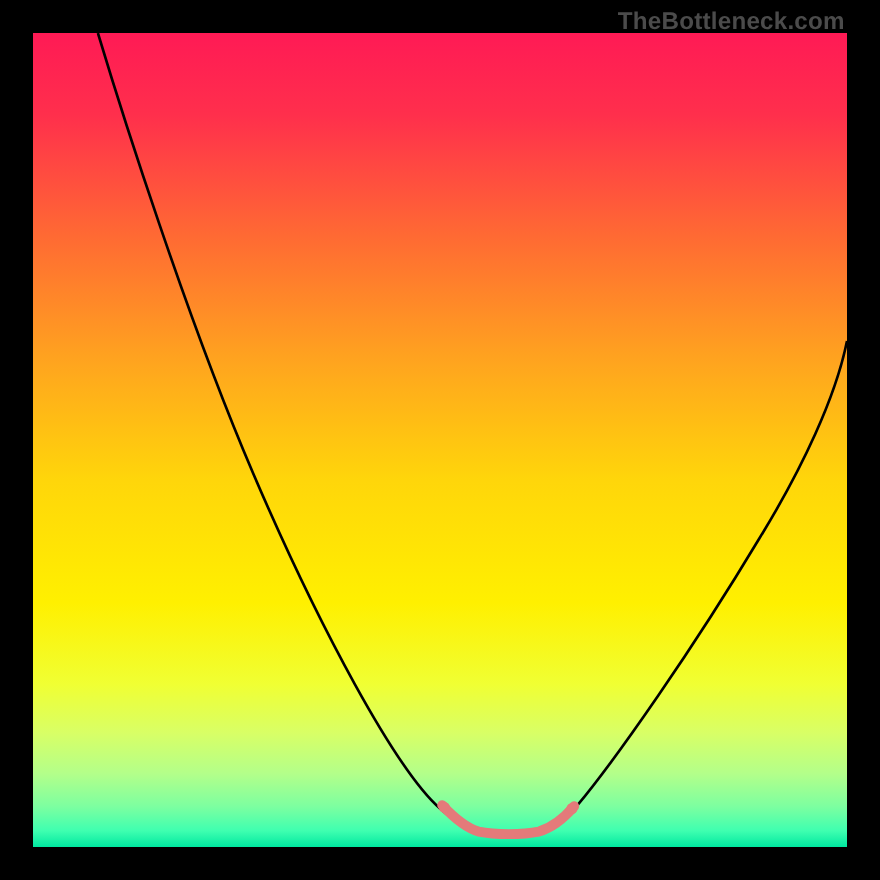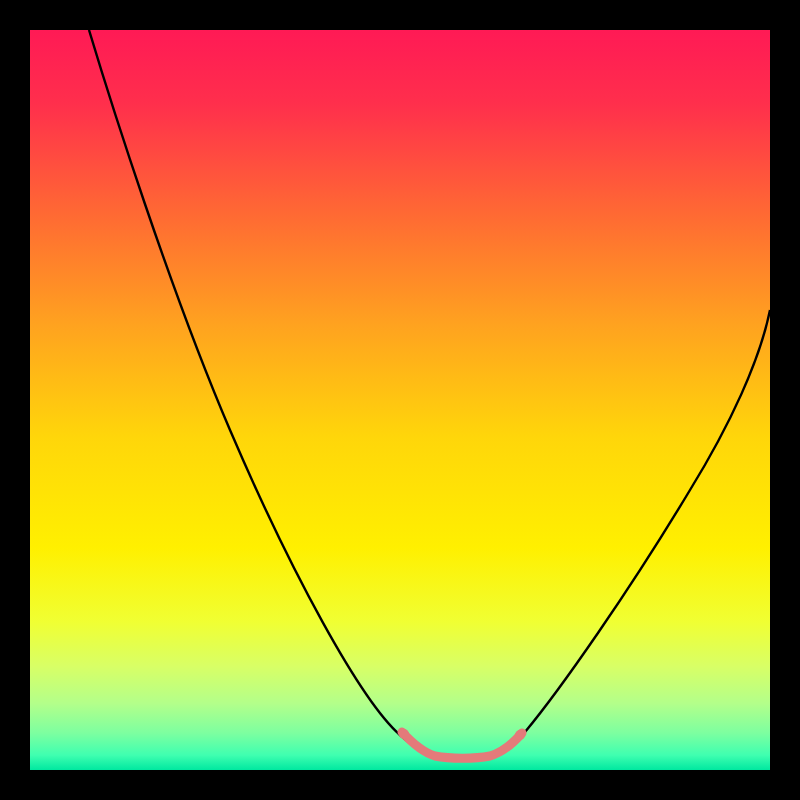--- a/index.html
+++ b/index.html
@@ -41,20 +41,21 @@
     font-weight: 600;
     color: #4b4b4b;
     letter-spacing: 0.2px;
   }
 </style>
 </head>
 <body>
 
 <div class="frame">
 
+  <div class="watermark">TheBottleneck.com</div>
 
   <div class="plot-area">
 
     <svg class="gradient-bg" viewBox="0 0 740 740" preserveAspectRatio="none">
       <defs>
         <linearGradient id="heat" x1="0" y1="0" x2="0" y2="1">
           <stop offset="0%" stop-color="#ff1a55"></stop>
           <stop offset="10%" stop-color="#ff2f4c"></stop>
           <stop offset="25%" stop-color="#ff6a33"></stop>
           <stop offset="40%" stop-color="#ffa31f"></stop>

